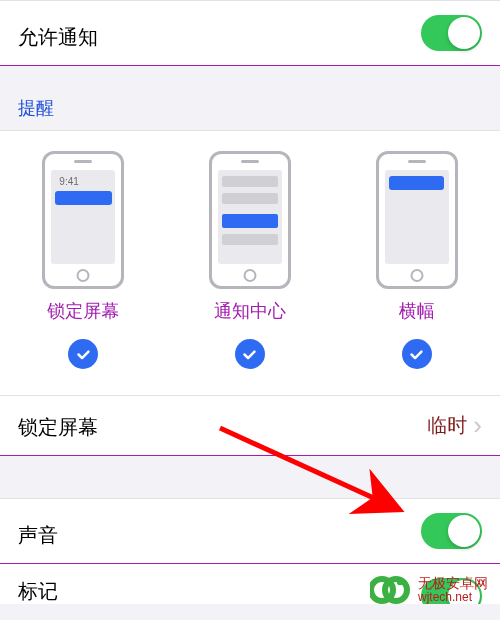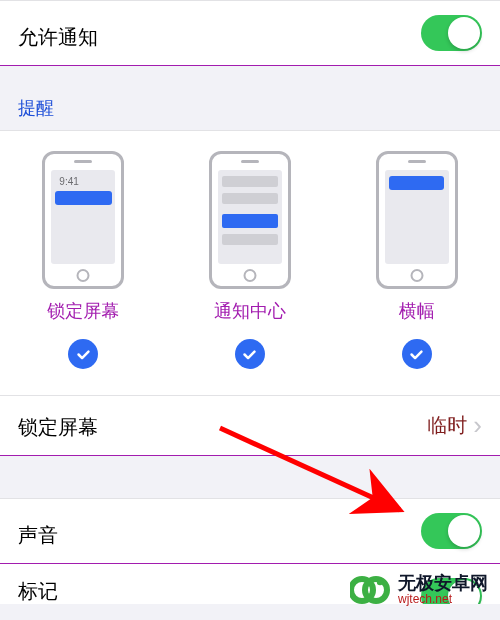--- a/index.html
+++ b/index.html
@@ -156,21 +156,21 @@
       align-items: center;
       gap: 8px;
       z-index: 20;
     }
     .wm-logo {
       width: 40px;
       height: 40px;
       position: relative;
     }
     .wm-text { display: flex; flex-direction: column; line-height: 1.15; }
-    .wm-text .t1 { font-size: 18px; color: #0f172a; font-weight: 700; }
+    .wm-text .t1 { font-size: 14px; color: #b91c1c; font-weight: 400; }
     .wm-text .t2 { font-size: 12px; color: #b91c1c; }
   </style>
 </head>
 <body>
 
 <div class="cell first">
   <span>允许通知</span>
   <div class="toggle on">
     <div class="knob"></div>
   </div>

